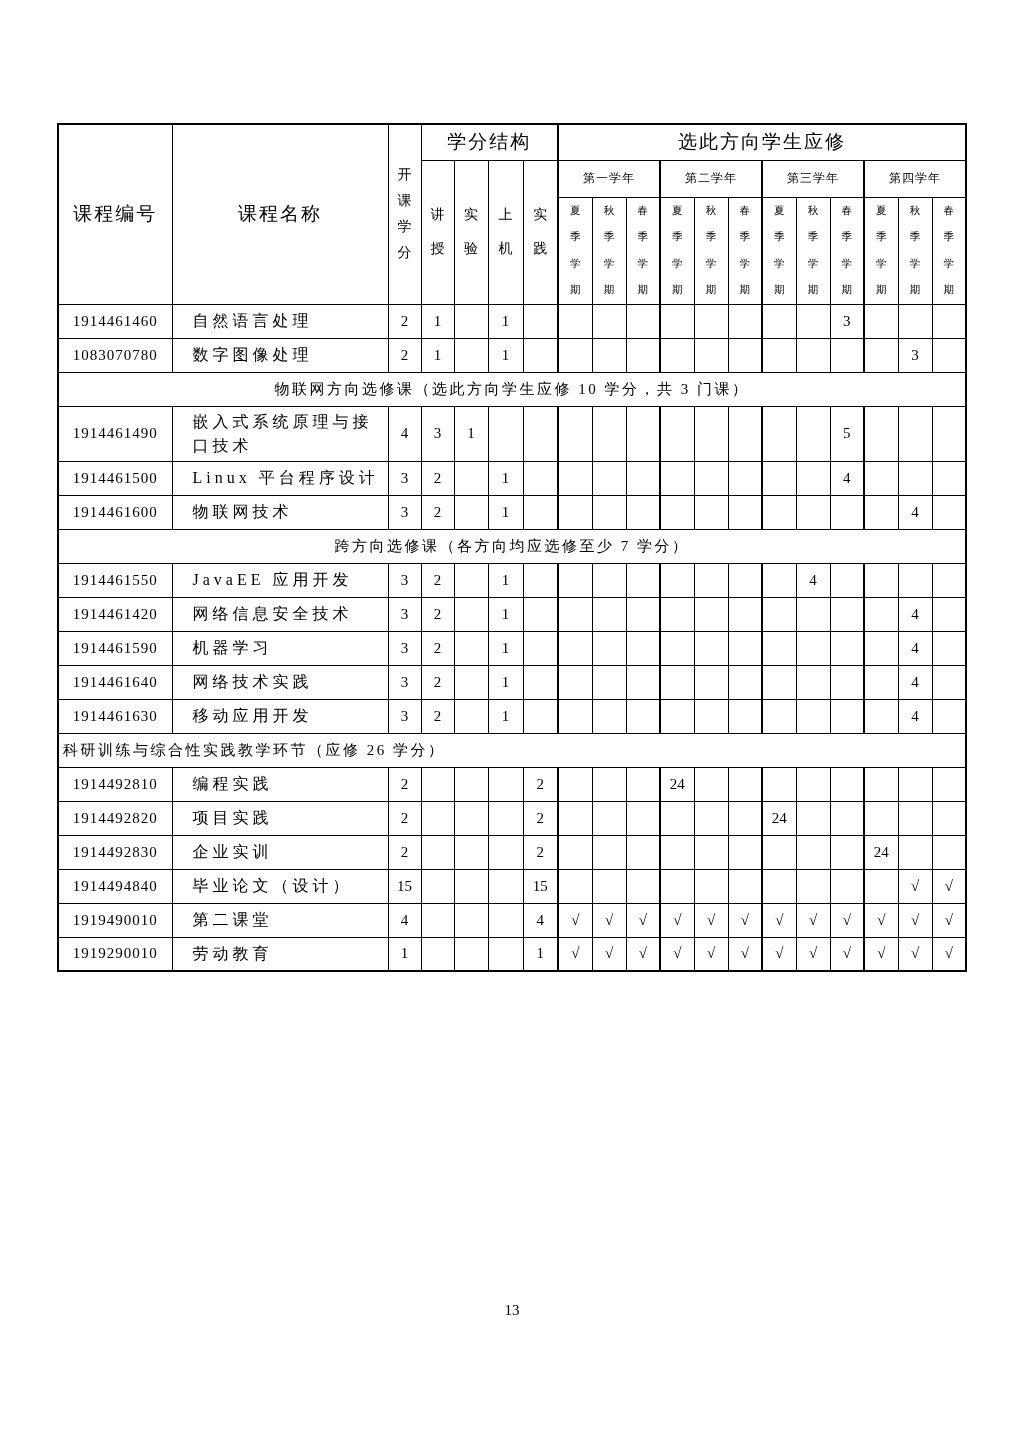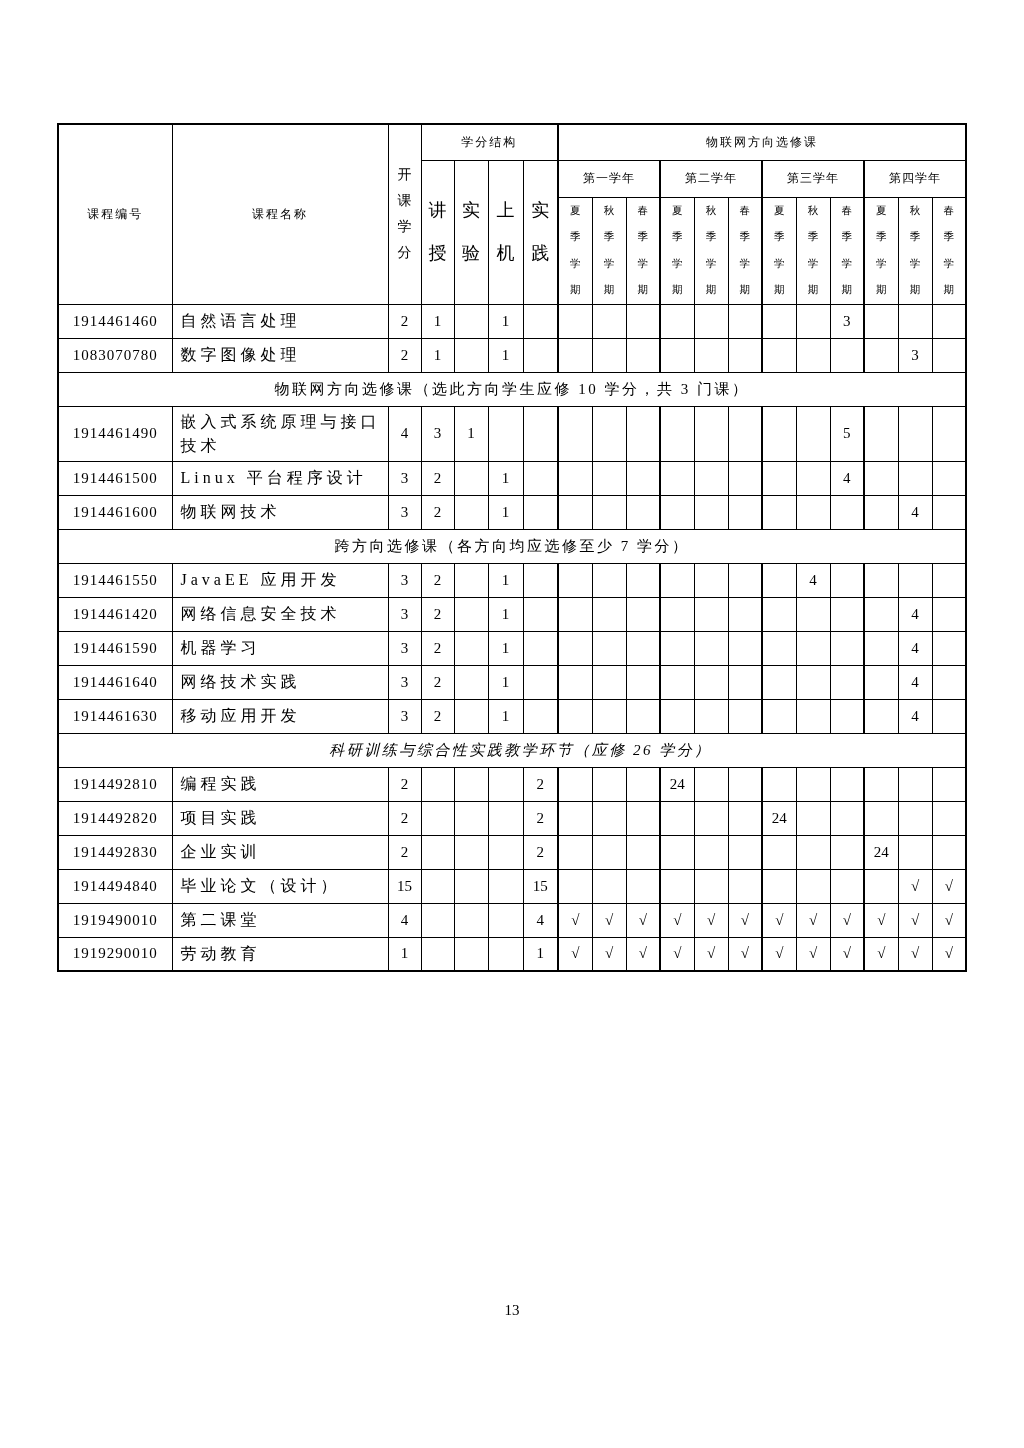--- a/index.html
+++ b/index.html
@@ -17,35 +17,35 @@
   }
   th, td {
     border: 1px solid #000; padding: 0;
     vertical-align: middle; text-align: center;
     font-weight: normal; overflow: hidden;
   }
   tr.h1 { height: 36px; }
   tr.h2 { height: 37px; }
   tr.h3 { height: 107px; }
   tbody tr { height: 34px; }
-  .head-label { font-size: 12px; letter-spacing: 2px; text-align: center; }
+  .head-label { font-size: 19px; letter-spacing: 2px; text-align: center; }
   .year-label { font-size: 12px; letter-spacing: 1px; margin-top: 15px; }
   .vt { display: inline-block; width: 1.15em; word-break: break-all; white-space: normal; }
   .vt-credits { font-size: 14px; line-height: 1.85; }
-  .vt-struct  { font-size: 18px; line-height: 2.4; }
+  .vt-struct  { font-size: 14px; line-height: 2.4; }
   .vt-sem     { font-size: 10.5px; line-height: 2.5; }
   .yb { border-left-width: 2px; }
   td.c-id  { font-size: 15px; letter-spacing: 1px; }
   td.c-name {
-    text-align: left; padding: 3px 6px 3px 8px;
+    text-align: left; padding: 3px 6px 3px 20px;
     font-size: 16px; letter-spacing: 4px; line-height: 1.5;
   }
   td.c-num { font-size: 15px; }
   td.section-cell { font-size: 15px; letter-spacing: 2.5px; }
-  td.section-cell[data-align="left"] { text-align: center; padding-left: 17px; font-style: italic; }
+  td.section-cell[data-align="left"] { text-align: left; padding-left: 4px; }
   .page-number {
     position: absolute; top: 1302px; left: 0; width: 100%;
     text-align: center; font-size: 15px;
   }
 </style>
 </head>
 <body>
 
 <table class="course-table">
   <colgroup>
@@ -68,21 +68,21 @@
       <col style="width:34px">
       <col style="width:34px">
       <col style="width:34px">
   </colgroup>
   <thead>
     <tr class="h1">
       <th rowspan="3" class="head-label">课程编号</th>
       <th rowspan="3" class="head-label">课程名称</th>
       <th rowspan="3"><span class="vt vt-credits">开课学分</span></th>
       <th colspan="4" class="head-label">学分结构</th>
-      <th colspan="12" class="head-label yb">物联网方向选修课</th>
+      <th colspan="12" class="head-label yb">选此方向学生应修</th>
     </tr>
     <tr class="h2">
       <th rowspan="2"><span class="vt vt-struct">讲授</span></th>
       <th rowspan="2"><span class="vt vt-struct">实验</span></th>
       <th rowspan="2"><span class="vt vt-struct">上机</span></th>
       <th rowspan="2"><span class="vt vt-struct">实践</span></th>
       <th colspan="3" class="year-label yb">第一学年</th>
       <th colspan="3" class="year-label yb">第二学年</th>
       <th colspan="3" class="year-label yb">第三学年</th>
       <th colspan="3" class="year-label yb">第四学年</th>

